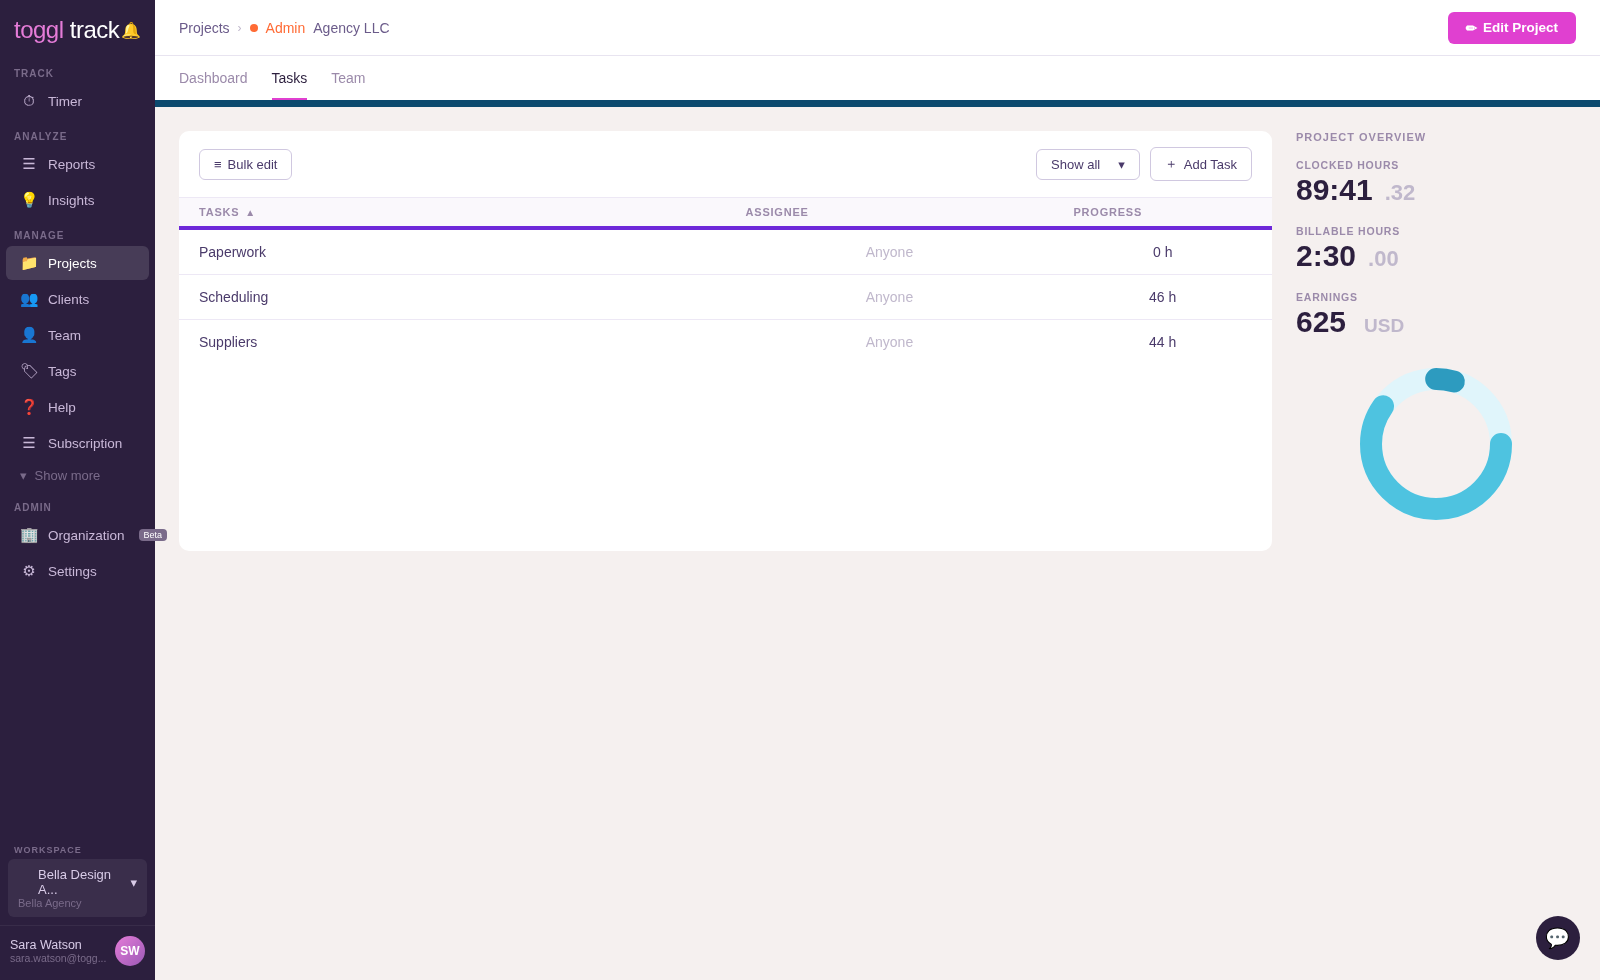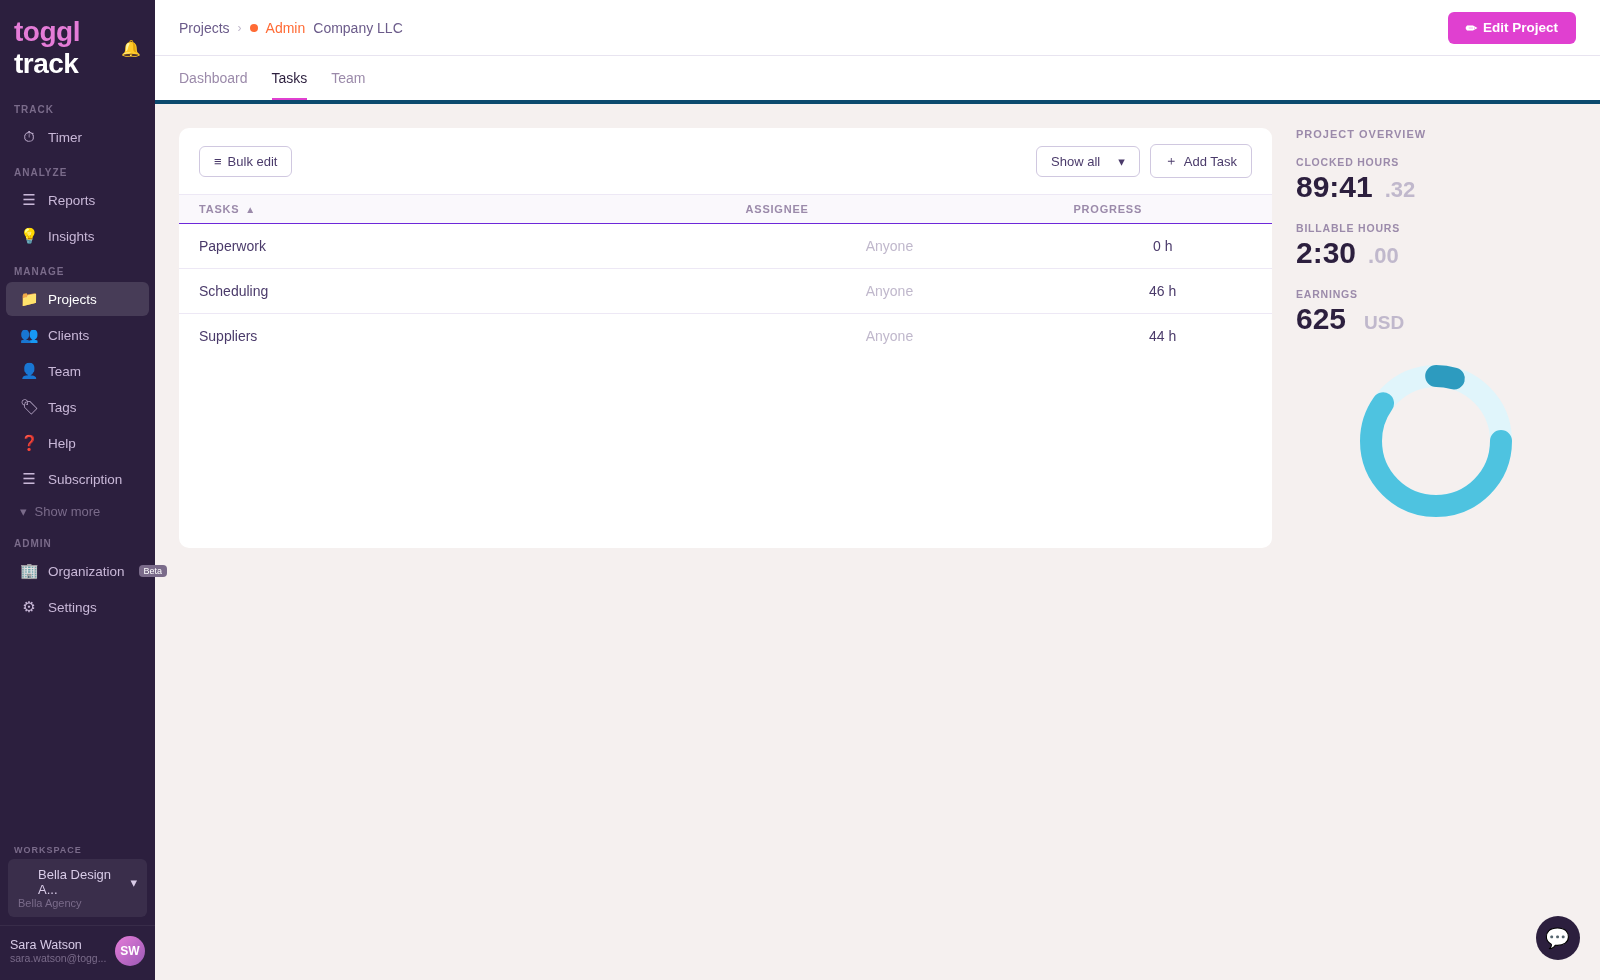--- a/index.html
+++ b/index.html
@@ -16,22 +16,22 @@
       color: #c9b8d8;
     }
     .sidebar-logo {
       padding: 16px 14px 12px;
       display: flex;
       align-items: center;
       justify-content: space-between;
     }
     .logo-text {
       color: #e57cd8;
-      font-size: 28px;
-      font-weight: 700;
+      font-size: 24px;
+      font-weight: 400;
       letter-spacing: -0.5px;
     }
     .logo-track {
       color: #fff;
     }
     .bell-icon {
       color: #c9b8d8;
       font-size: 16px;
       cursor: pointer;
     }
@@ -165,21 +165,21 @@
       align-items: center;
       gap: 6px;
     }
 
     
     .tabs {
       background: #fff;
       padding: 0 24px;
       display: flex;
       gap: 24px;
-      border-bottom: 4px solid #0c4a6e;
+      border-bottom: 7px solid #0c4a6e;
       flex-shrink: 0;
     }
     .tab {
       padding: 14px 0 12px;
       font-size: 14px;
       color: #9b8aaa;
       cursor: pointer;
       border-bottom: 2px solid transparent;
     }
     .tab.active {
@@ -262,21 +262,21 @@
     }
     .tasks-table th {
       text-align: left;
       font-size: 11px;
       font-weight: 700;
       letter-spacing: 0.8px;
       color: #9b8aaa;
       text-transform: uppercase;
       padding: 8px 20px 8px;
       border-top: 1px solid #ede8f5;
-      border-bottom: 1px solid #6d28d9;
+      border-bottom: 4px solid #6d28d9;
       background: #faf8fc;
     }
     .tasks-table td {
       padding: 14px 20px;
       font-size: 14px;
       color: #4a3a6a;
       border-bottom: 1px solid #ede8f5;
     }
     .tasks-table tr:last-child td { border-bottom: none; }
     .tasks-table .assignee-cell { color: #c0b8cc; font-size: 14px; }
@@ -420,21 +420,21 @@
 </nav>
 
 <div class="main">
 
   <div class="header">
     <div class="breadcrumb">
       <span class="breadcrumb-projects">Projects</span>
       <span class="breadcrumb-sep">›</span>
       <span class="breadcrumb-dot"></span>
       <span class="breadcrumb-admin">Admin</span>
-      <span class="breadcrumb-company">Company LLC</span>
+      <span class="breadcrumb-company">Agency LLC</span>
     </div>
     <button class="edit-project-btn">
       <span>✏</span>
       <span>Edit Project</span>
     </button>
   </div>
 
   <div class="tabs">
     <div class="tab">
       <span>Dashboard</span>

